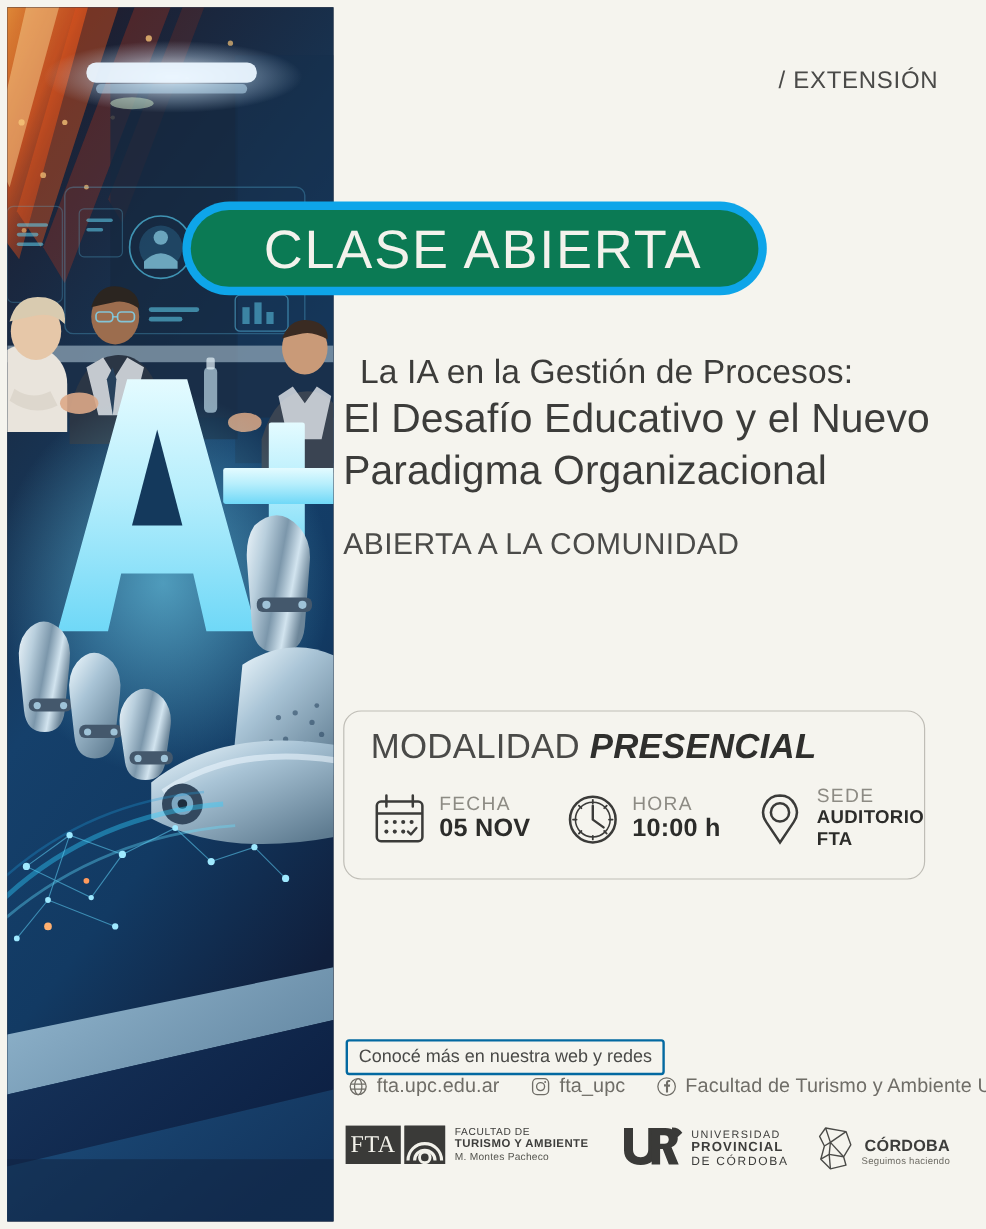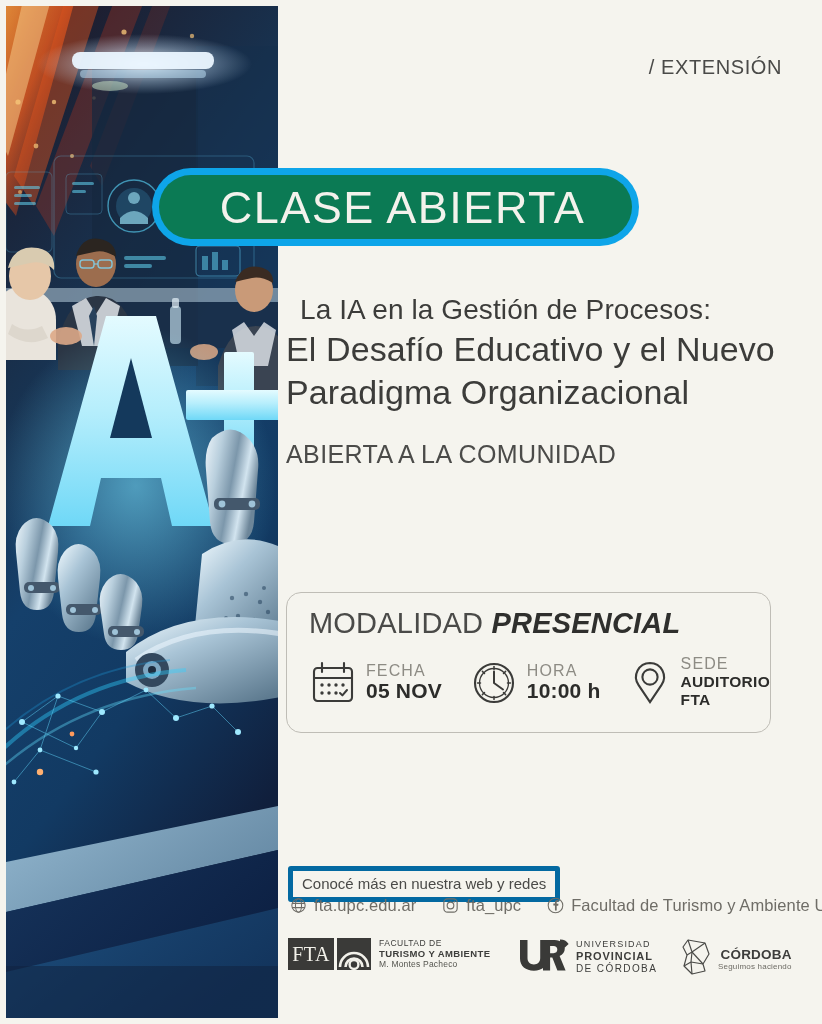--- a/index.html
+++ b/index.html
@@ -72,21 +72,21 @@
   .info-item.clock{width:160px;}
   .info-icon{flex:0 0 auto;display:block;}
   .info-text{margin-left:9px;}
   .info-label{font-size:16px;color:#8d8b84;letter-spacing:1.1px;line-height:1.05;}
   .info-value{font-size:21px;font-weight:700;color:#2c2c2a;line-height:1.12;letter-spacing:.2px;}
   .info-value.small{font-size:15.5px;line-height:1.18;letter-spacing:.3px;}
 
   
   .cta-pill{
     position:absolute;left:2px;top:866px;
-    border:5px solid #0369a1;border-radius:3px;
+    border:2px solid #0369a1;border-radius:3px;
     padding:4px 9px 5px 9px;
     font-size:15px;color:#4a4a48;display:inline-block;
   }
   .social-row{
     position:absolute;left:4px;top:896px;
     display:flex;align-items:center;color:#6f6d67;font-size:16.5px;
   }
   .social-item{display:flex;align-items:center;margin-right:26px;white-space:nowrap;}
   .social-item span.lbl{margin-left:7px;letter-spacing:.1px;}
 

